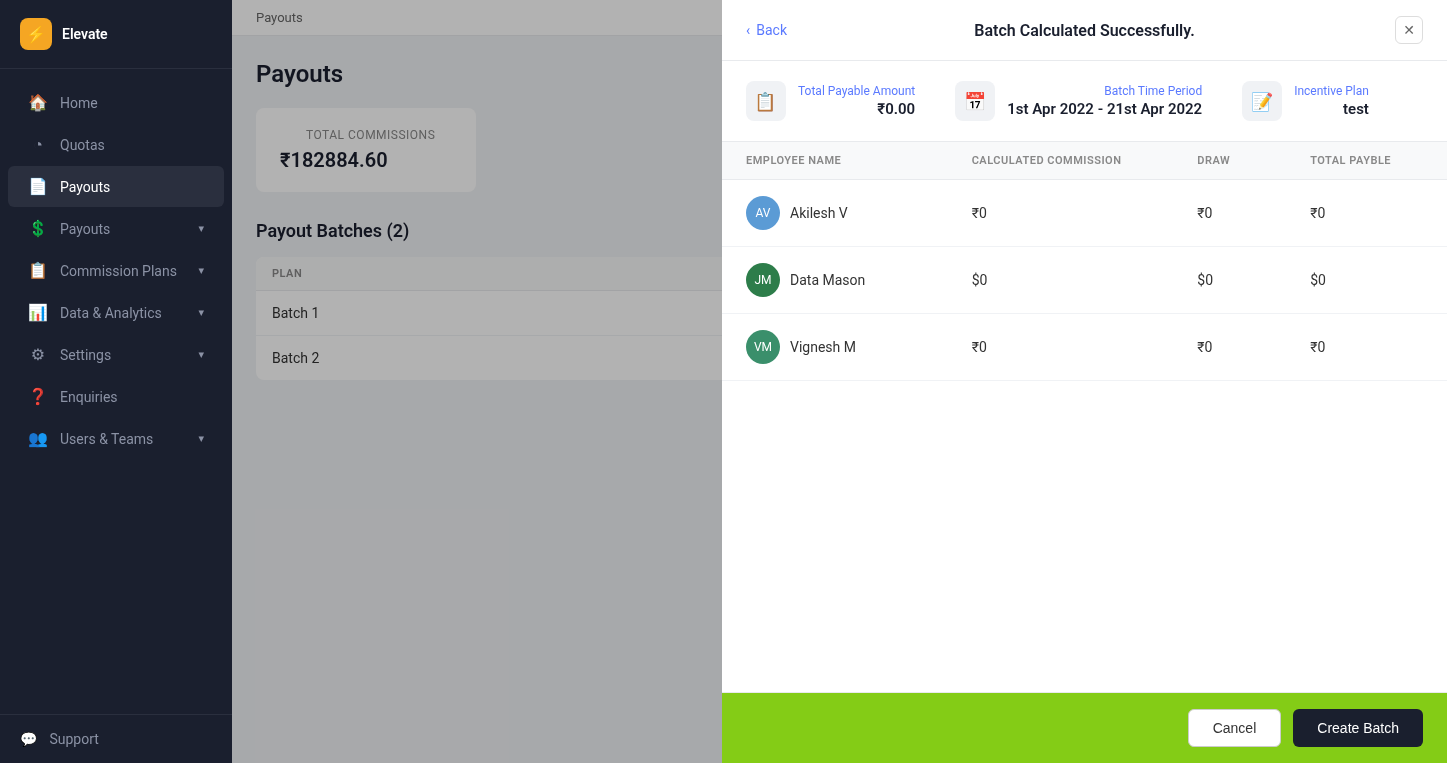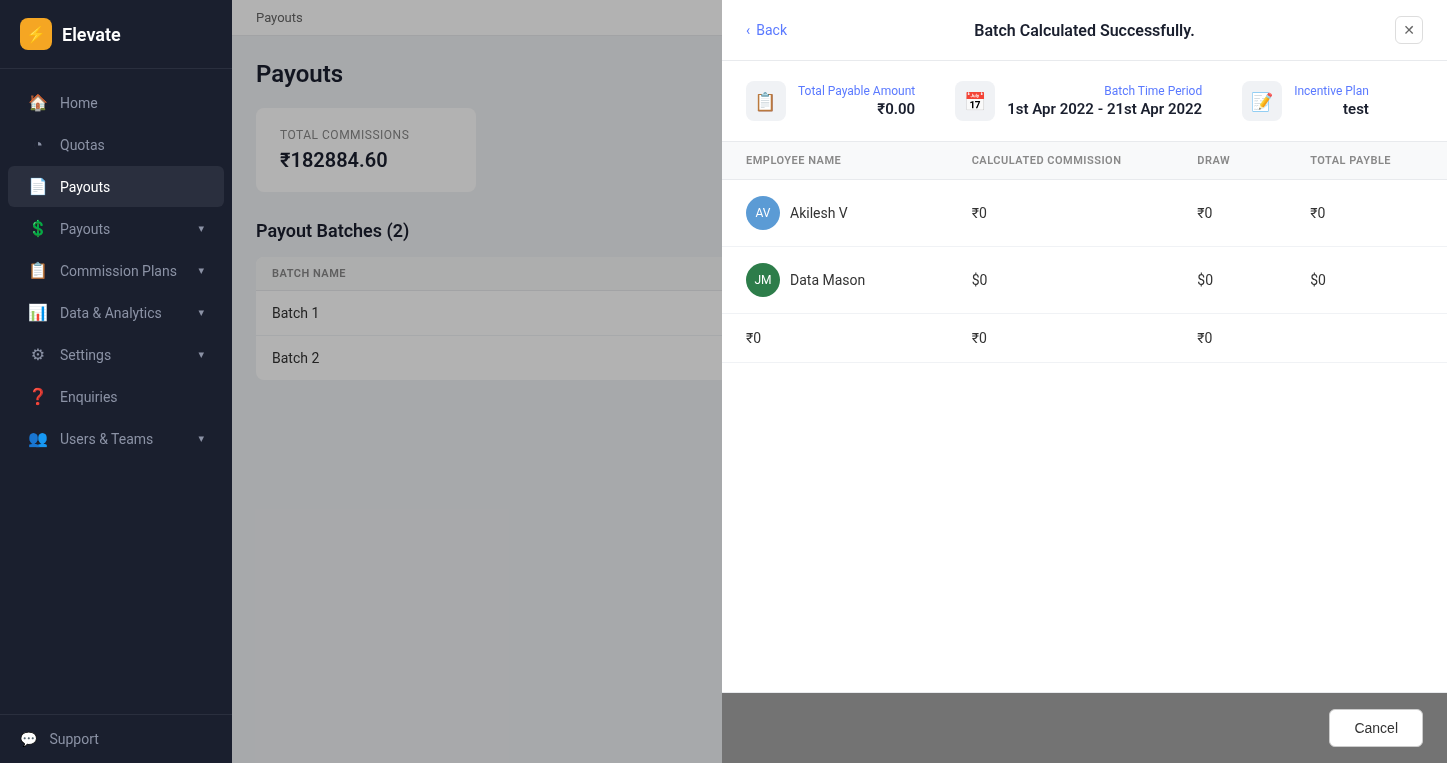--- a/index.html
+++ b/index.html
@@ -28,21 +28,21 @@
       background: #f5a623;
       border-radius: 8px;
       display: flex;
       align-items: center;
       justify-content: center;
       font-weight: bold;
       font-size: 16px;
       color: #fff;
     }
     .logo-text {
-      font-size: 18px;
+      font-size: 14px;
       font-weight: 600;
       color: #fff;
     }
     .sidebar-nav {
       flex: 1;
       padding: 12px 0;
       overflow-y: auto;
     }
     .nav-item {
       display: flex;
@@ -110,20 +110,21 @@
       margin-bottom: 20px;
       display: inline-block;
       min-width: 220px;
     }
     .summary-label {
       font-size: 12px;
       color: #888;
       text-transform: uppercase;
       letter-spacing: 0.5px;
       margin-bottom: 6px;
+      margin-left: 26px;
     }
     .summary-value {
       font-size: 20px;
       font-weight: 600;
       color: #1a1f2e;
     }
 
     .section-title {
       font-size: 18px;
       font-weight: 600;
@@ -295,21 +296,21 @@
       color: #333;
     }
 
     
     .modal-footer {
       display: flex;
       justify-content: flex-end;
       gap: 12px;
       padding: 16px 24px;
       border-top: 1px solid #e8eaed;
-      background: #737373;
+      background: #84cc16;
     }
     .btn-cancel {
       padding: 10px 24px;
       border: 1px solid #ccc;
       border-radius: 6px;
       background: #fff;
       font-size: 14px;
       color: #333;
       cursor: pointer;
     }
@@ -409,21 +410,20 @@
     <div class="summary-card">
       <div class="summary-label">Total Commissions</div>
       <div class="summary-value">₹182884.60</div>
     </div>
 
     
     <div>
       <div class="section-title">Payout Batches (2)</div>
       <div class="batches-table">
         <div class="batches-table-header">
-          <span>BATCH NAME</span>
           <span>PLAN</span>
         </div>
         <div class="batches-table-row">
           <span>Batch 1</span>
           <span>Fresh</span>
         </div>
         <div class="batches-table-row">
           <span>Batch 2</span>
           <span>Fresh</span>
         </div>
@@ -499,23 +499,30 @@
             <span>JM</span>
           </div>
           <span class="employee-name">Data Mason</span>
         </div>
         <span class="amount-cell">$0</span>
         <span class="amount-cell">$0</span>
         <span class="amount-cell">$0</span>
       </div>
 
       <div class="modal-table-row">
+        <div class="employee-cell">
+          <div class="avatar" style="background:#3a8f6b;">
+            <span>VM</span>
+          </div>
+          <span class="employee-name">Vignesh M</span>
+        </div>
         <span class="amount-cell">₹0</span>
         <span class="amount-cell">₹0</span>
         <span class="amount-cell">₹0</span>
       </div>
     </div>
 
     <div class="modal-footer">
       <button class="btn-cancel">Cancel</button>
+      <button class="btn-create">Create Batch</button>
     </div>
   </div>
 </div>
 
 </body></html>

